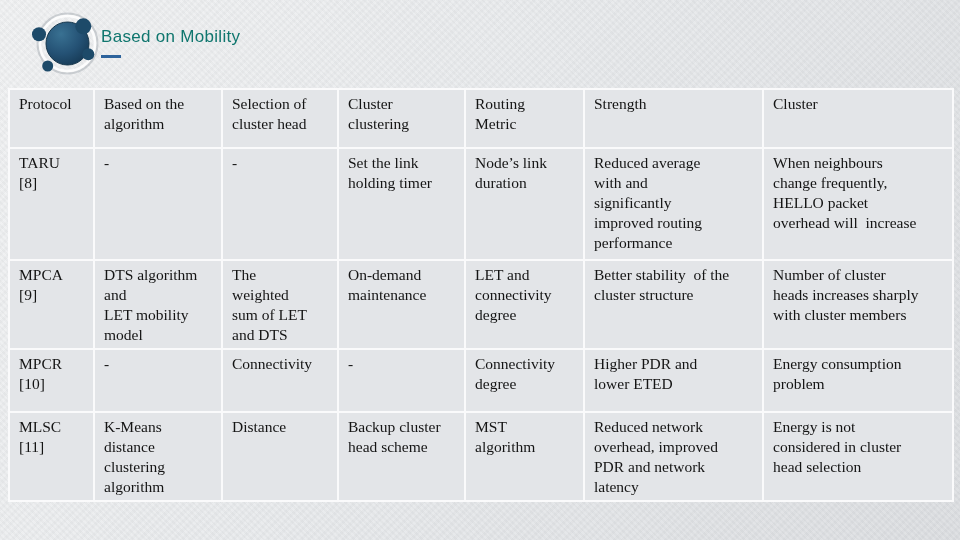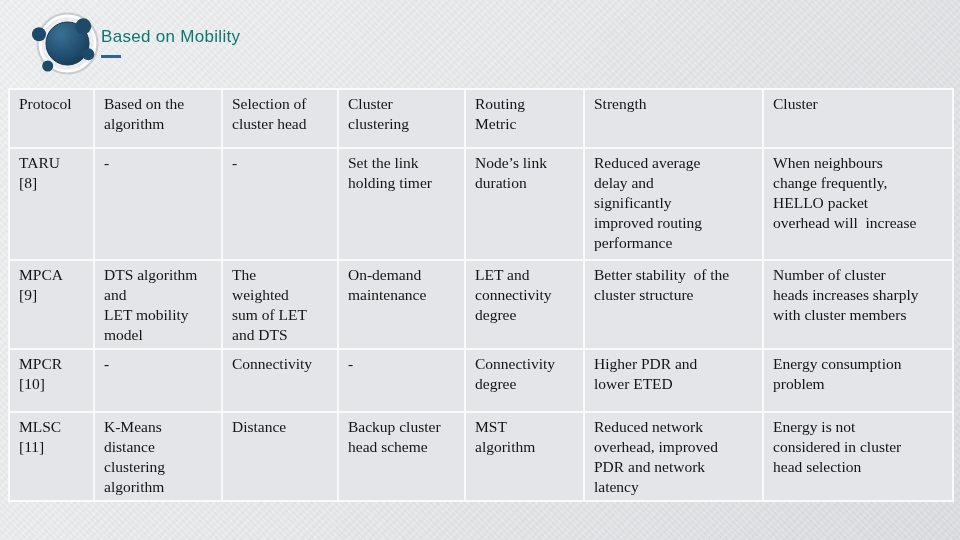--- a/index.html
+++ b/index.html
@@ -88,21 +88,21 @@
   <tr style="height:112px">
     <td>TARU
 [8]</td>
     <td>-</td>
     <td>-</td>
     <td>Set the link
 holding timer</td>
     <td>Node’s link
 duration</td>
     <td>Reduced average
-delay and
+with and
 significantly
 improved routing
 performance</td>
     <td>When neighbours
 change frequently,
 HELLO packet
 overhead will  increase</td>
   </tr>
   <tr style="height:77px">
     <td>MPCA

